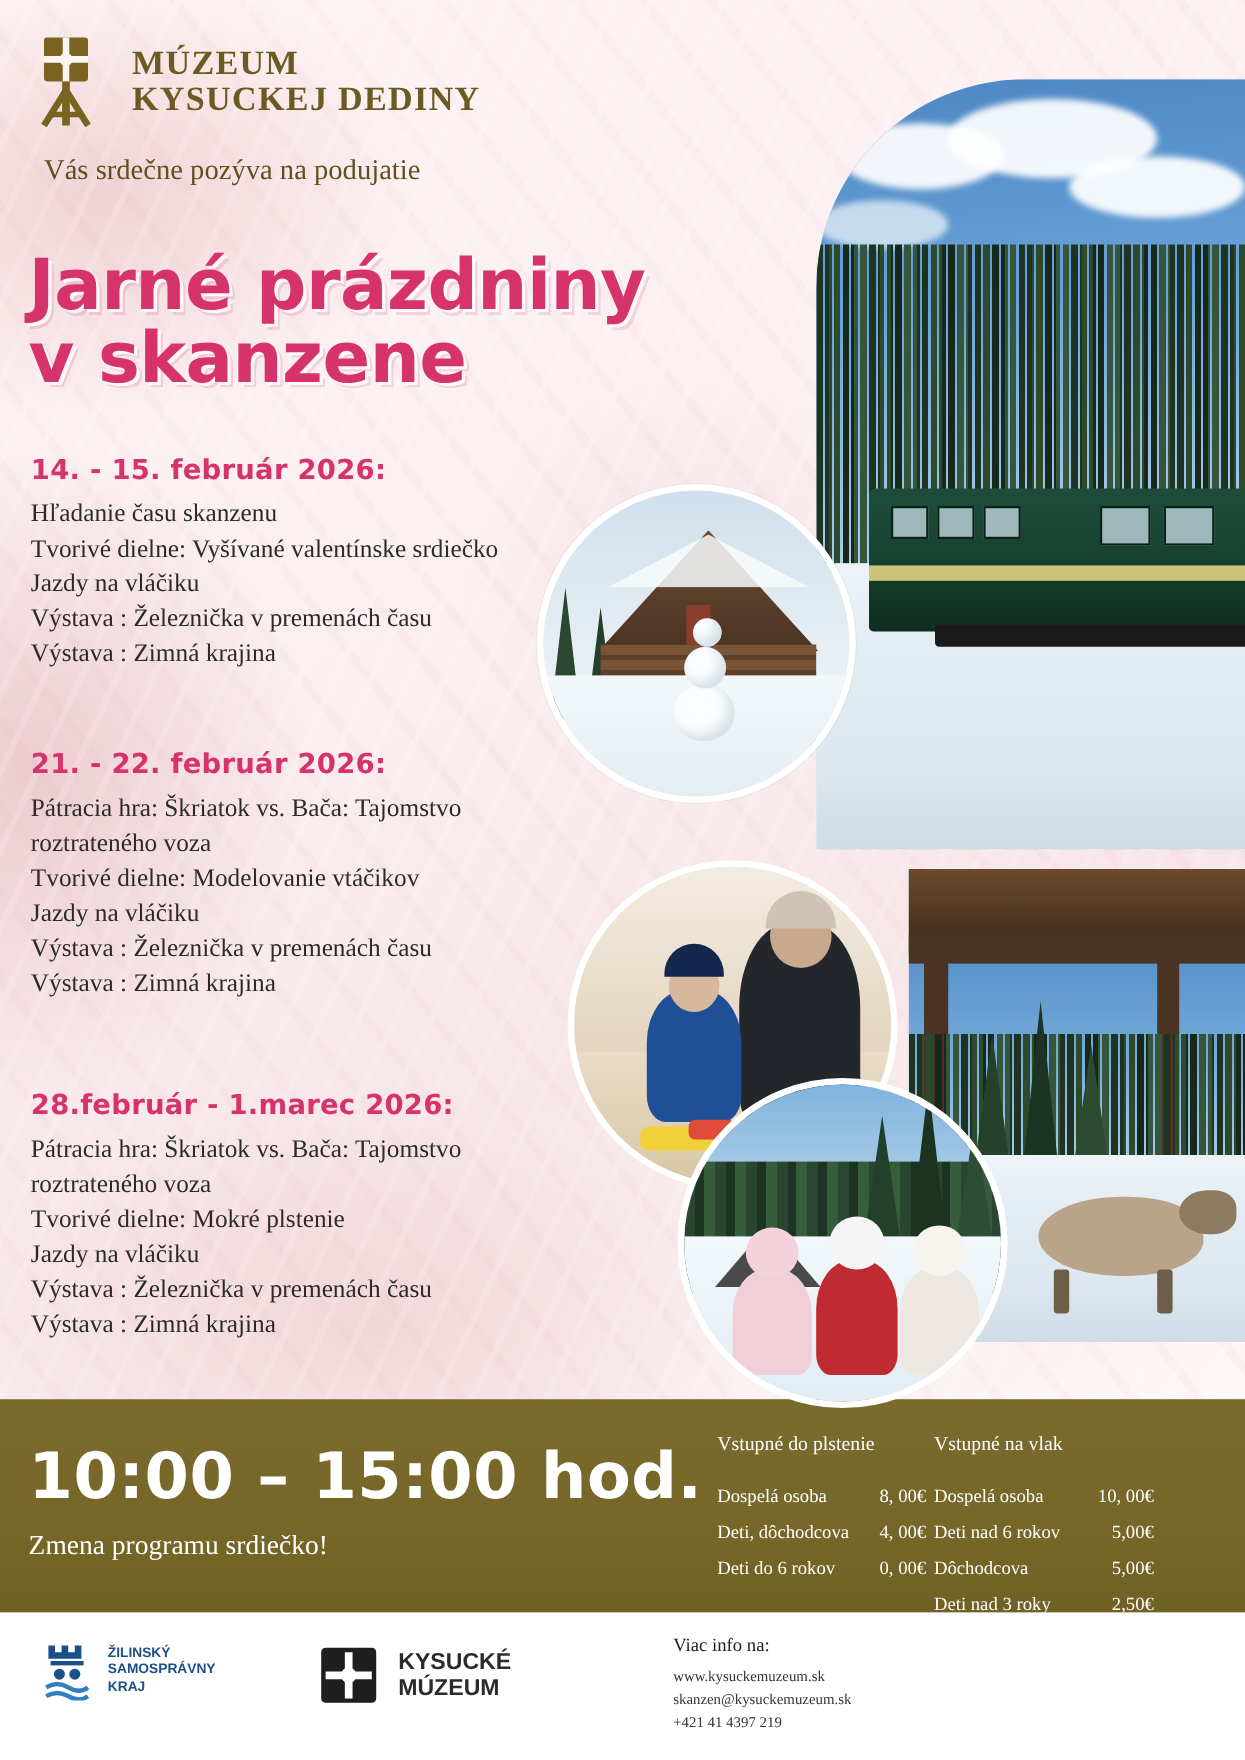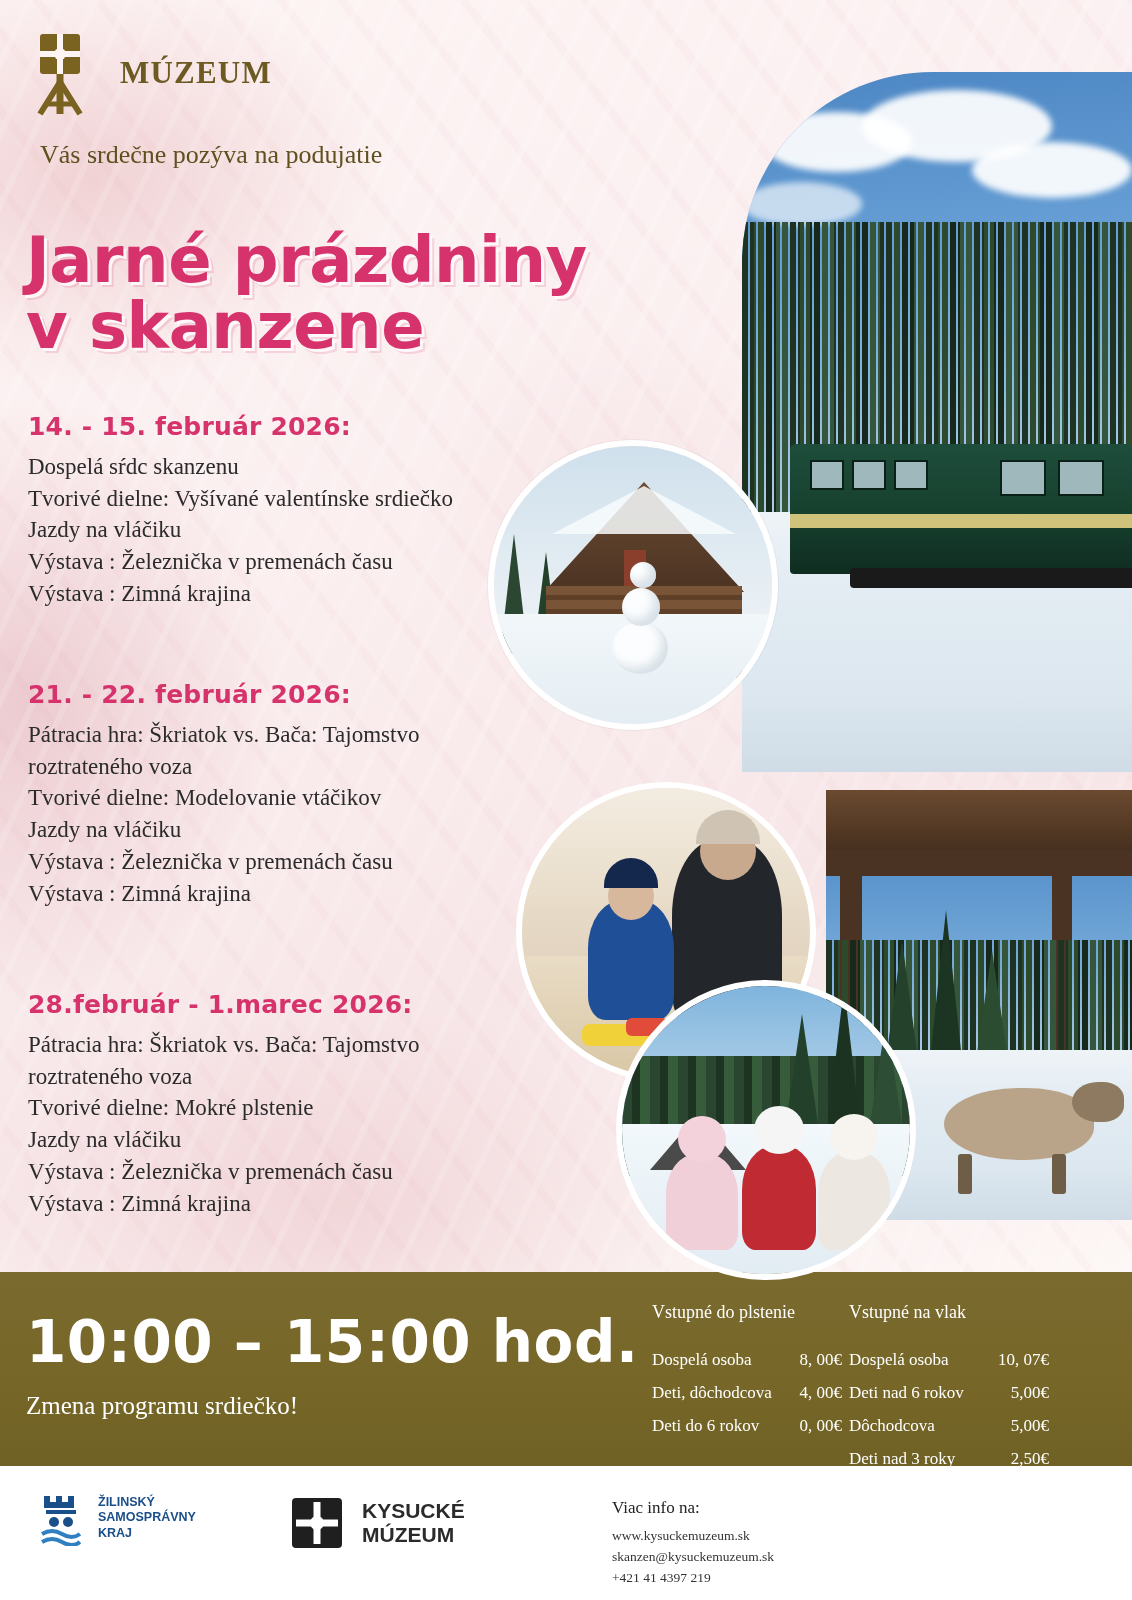--- a/index.html
+++ b/index.html
@@ -285,21 +285,21 @@
   }
   #logo-km { left: 286px; top: 1492px; gap: 14px; }
   #logo-km .km-text {
     font-family: "Liberation Sans", sans-serif;
     font-size: 21px; font-weight: bold; color: #2b2b2b; line-height: 1.12;
     text-transform: uppercase;
   }
 
   .contact {
     position: absolute; left: 612px; top: 1486px;
-    font-family: "Liberation Serif", serif; color: #222; margin-top: 12px;
+    font-family: "Liberation Serif", serif; color: #222;
   }
   .contact .c-title { font-size: 17px; margin-bottom: 8px; }
   .contact .c-line { font-size: 13.5px; line-height: 1.55; color: #333; }
 
   .socials { position: absolute; left: 876px; top: 1484px; }
   .soc-row { display: flex; align-items: center; gap: 9px; margin-bottom: 9px; }
   .soc-ico { width: 20px; height: 20px; border-radius: 4px; display: block; }
   .soc-txt { font-family: "Liberation Sans", sans-serif; font-size: 11.5px; color: #222; }
 
   .fb { background: #1877f2; }
@@ -319,34 +319,35 @@
     <svg class="logo-mark" viewBox="0 0 70 86">
       <rect x="6" y="4" width="40" height="40" rx="3" fill="#7a6321"></rect>
       <path d="M26 4 L26 44 M6 24 L46 24" stroke="#fdf4f4" stroke-width="6"></path>
       <circle cx="26" cy="24" r="6" fill="#fdf4f4"></circle>
       <path d="M26 44 L26 84" stroke="#7a6321" stroke-width="7"></path>
       <path d="M26 52 L6 84 M26 52 L46 84" stroke="#7a6321" stroke-width="6" fill="none"></path>
       <path d="M12 74 L40 74" stroke="#7a6321" stroke-width="5"></path>
     </svg>
     <div class="logo-text">
       <div class="l1">MÚZEUM</div>
+      <div class="l2">KYSUCKEJ DEDINY</div>
     </div>
   </div>
 
   <div class="invite">Vás srdečne pozýva na podujatie</div>
 
   <div class="title">
     <span>Jarné prázdniny</span>
     <span class="line2">v skanzene</span>
   </div>
 
   <div class="program" id="program-1">
     <div class="pg-date">14. - 15. február 2026:</div>
     <ul class="pg-list">
-      <li>Dospelá sŕdc skanzenu</li>
+      <li>Hľadanie času skanzenu</li>
       <li>Tvorivé dielne: Vyšívané valentínske srdiečko</li>
       <li>Jazdy na vláčiku</li>
       <li>Výstava : Železnička v premenách času</li>
       <li>Výstava : Zimná krajina</li>
     </ul>
   </div>
 
   <div class="program" id="program-2">
     <div class="pg-date">21. - 22. február  2026:</div>
     <ul class="pg-list">
@@ -476,21 +477,21 @@
     <div class="price-row">
       <span class="lbl">Deti do 6 rokov</span>
       <span class="val">0, 00€</span>
     </div>
   </div>
 
   <div class="price-col" id="price-train">
     <div class="price-title">Vstupné na vlak</div>
     <div class="price-row">
       <span class="lbl">Dospelá osoba</span>
-      <span class="val">10, 07€</span>
+      <span class="val">10, 00€</span>
     </div>
     <div class="price-row">
       <span class="lbl">Deti nad 6 rokov</span>
       <span class="val">5,00€</span>
     </div>
     <div class="price-row">
       <span class="lbl">Dôchodcova</span>
       <span class="val">5,00€</span>
     </div>
     <div class="price-row">

